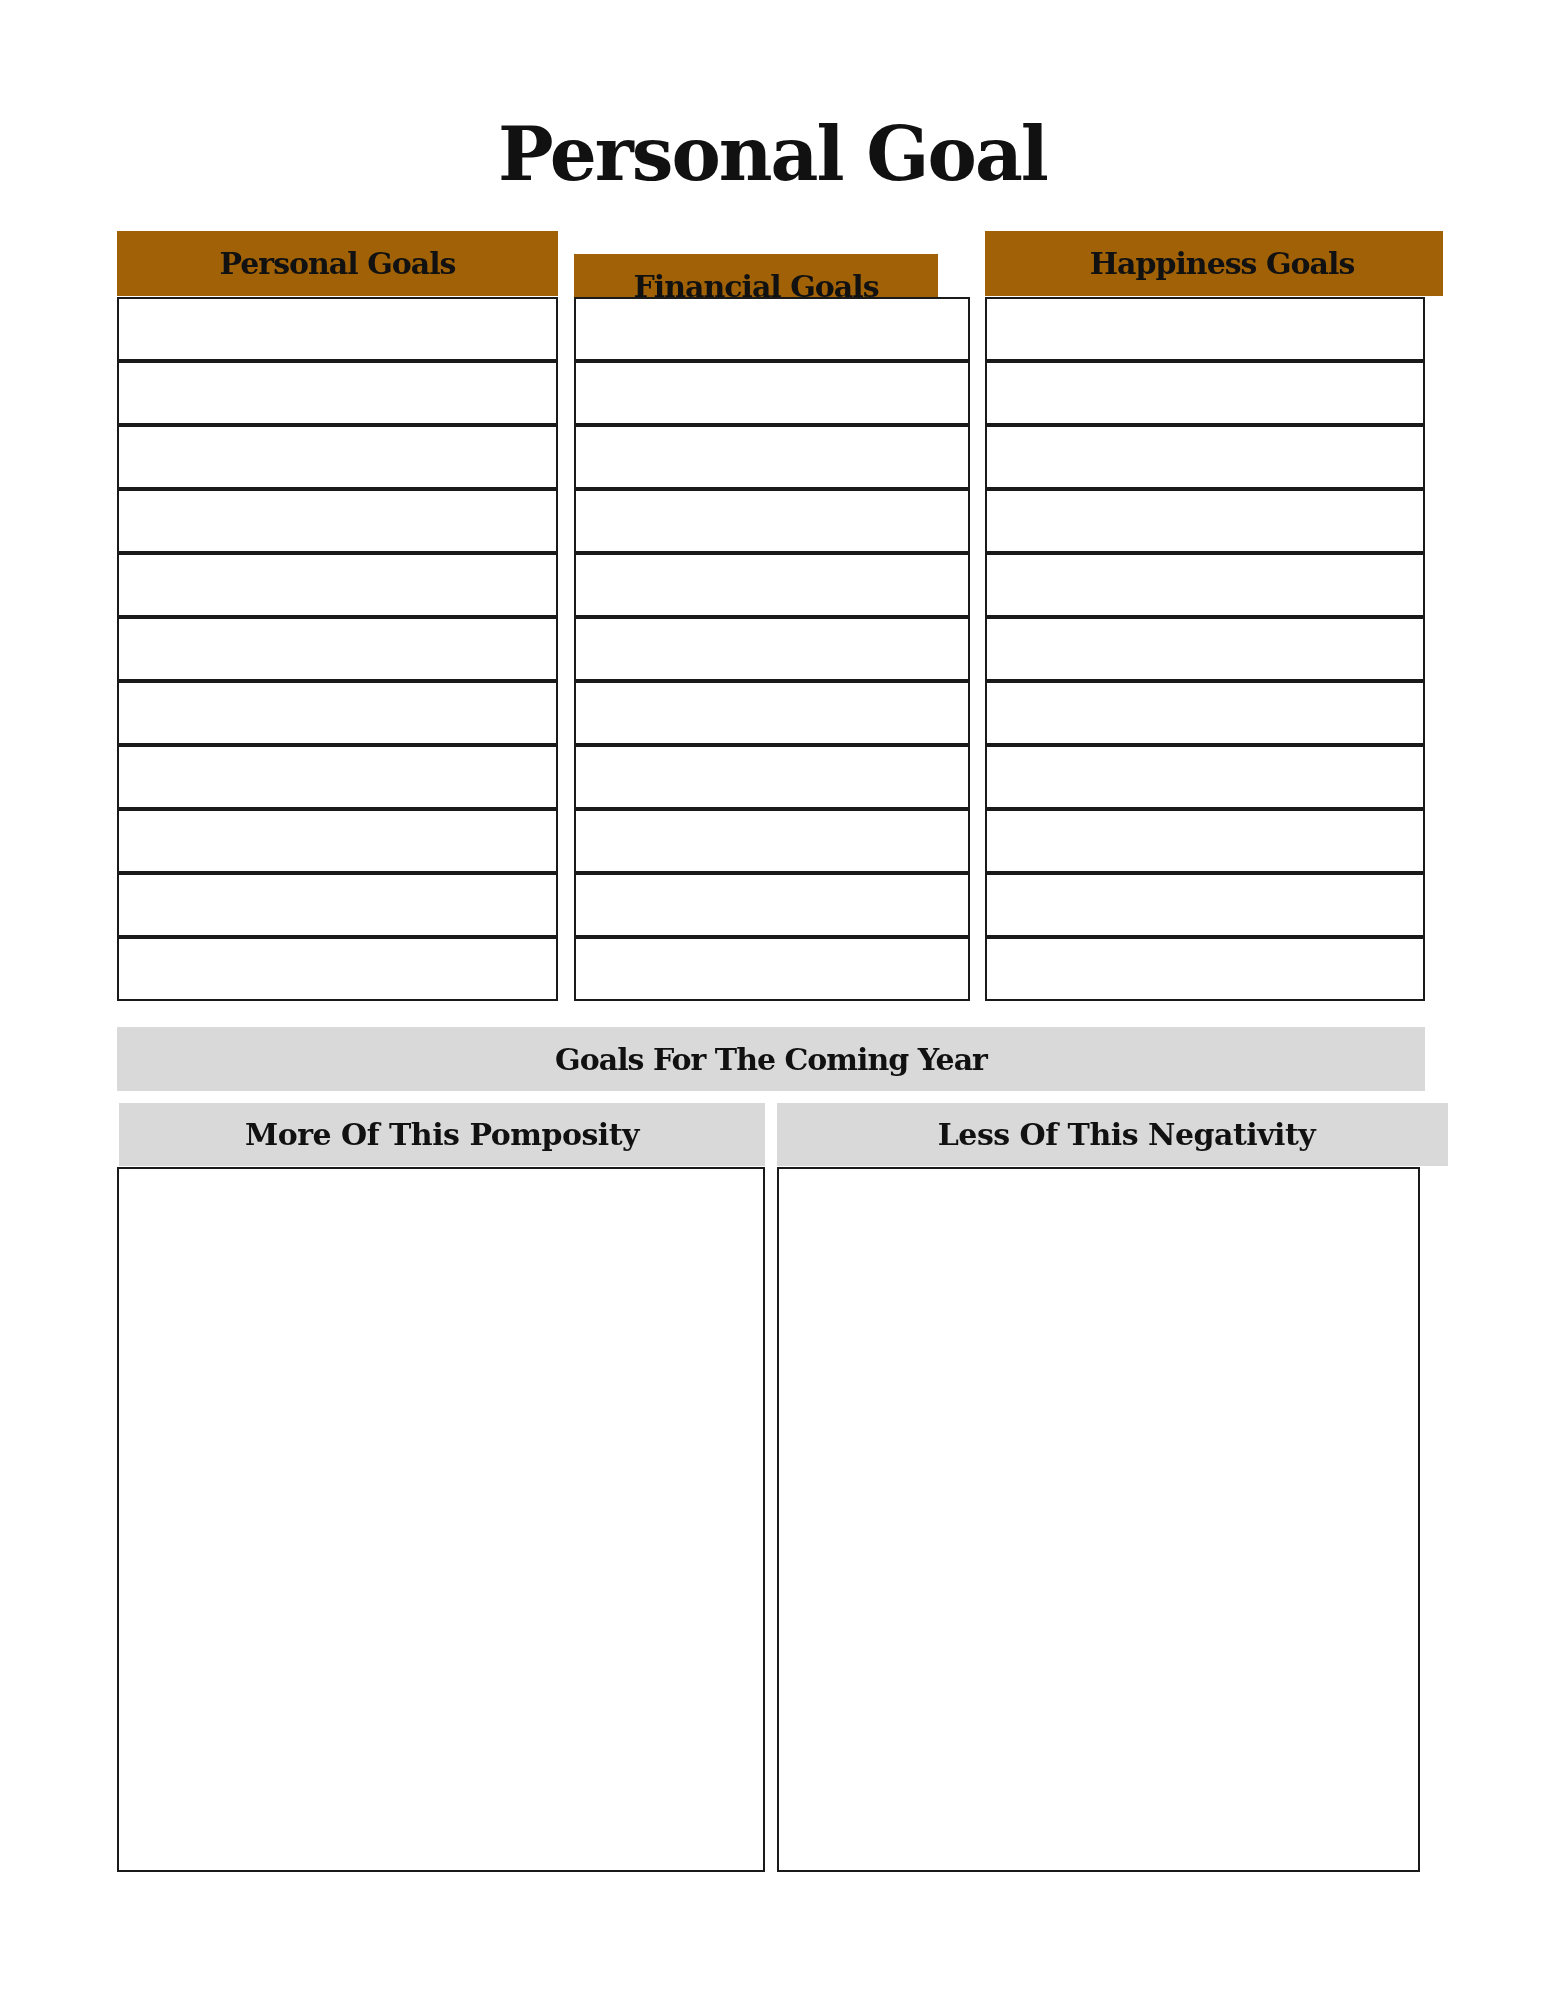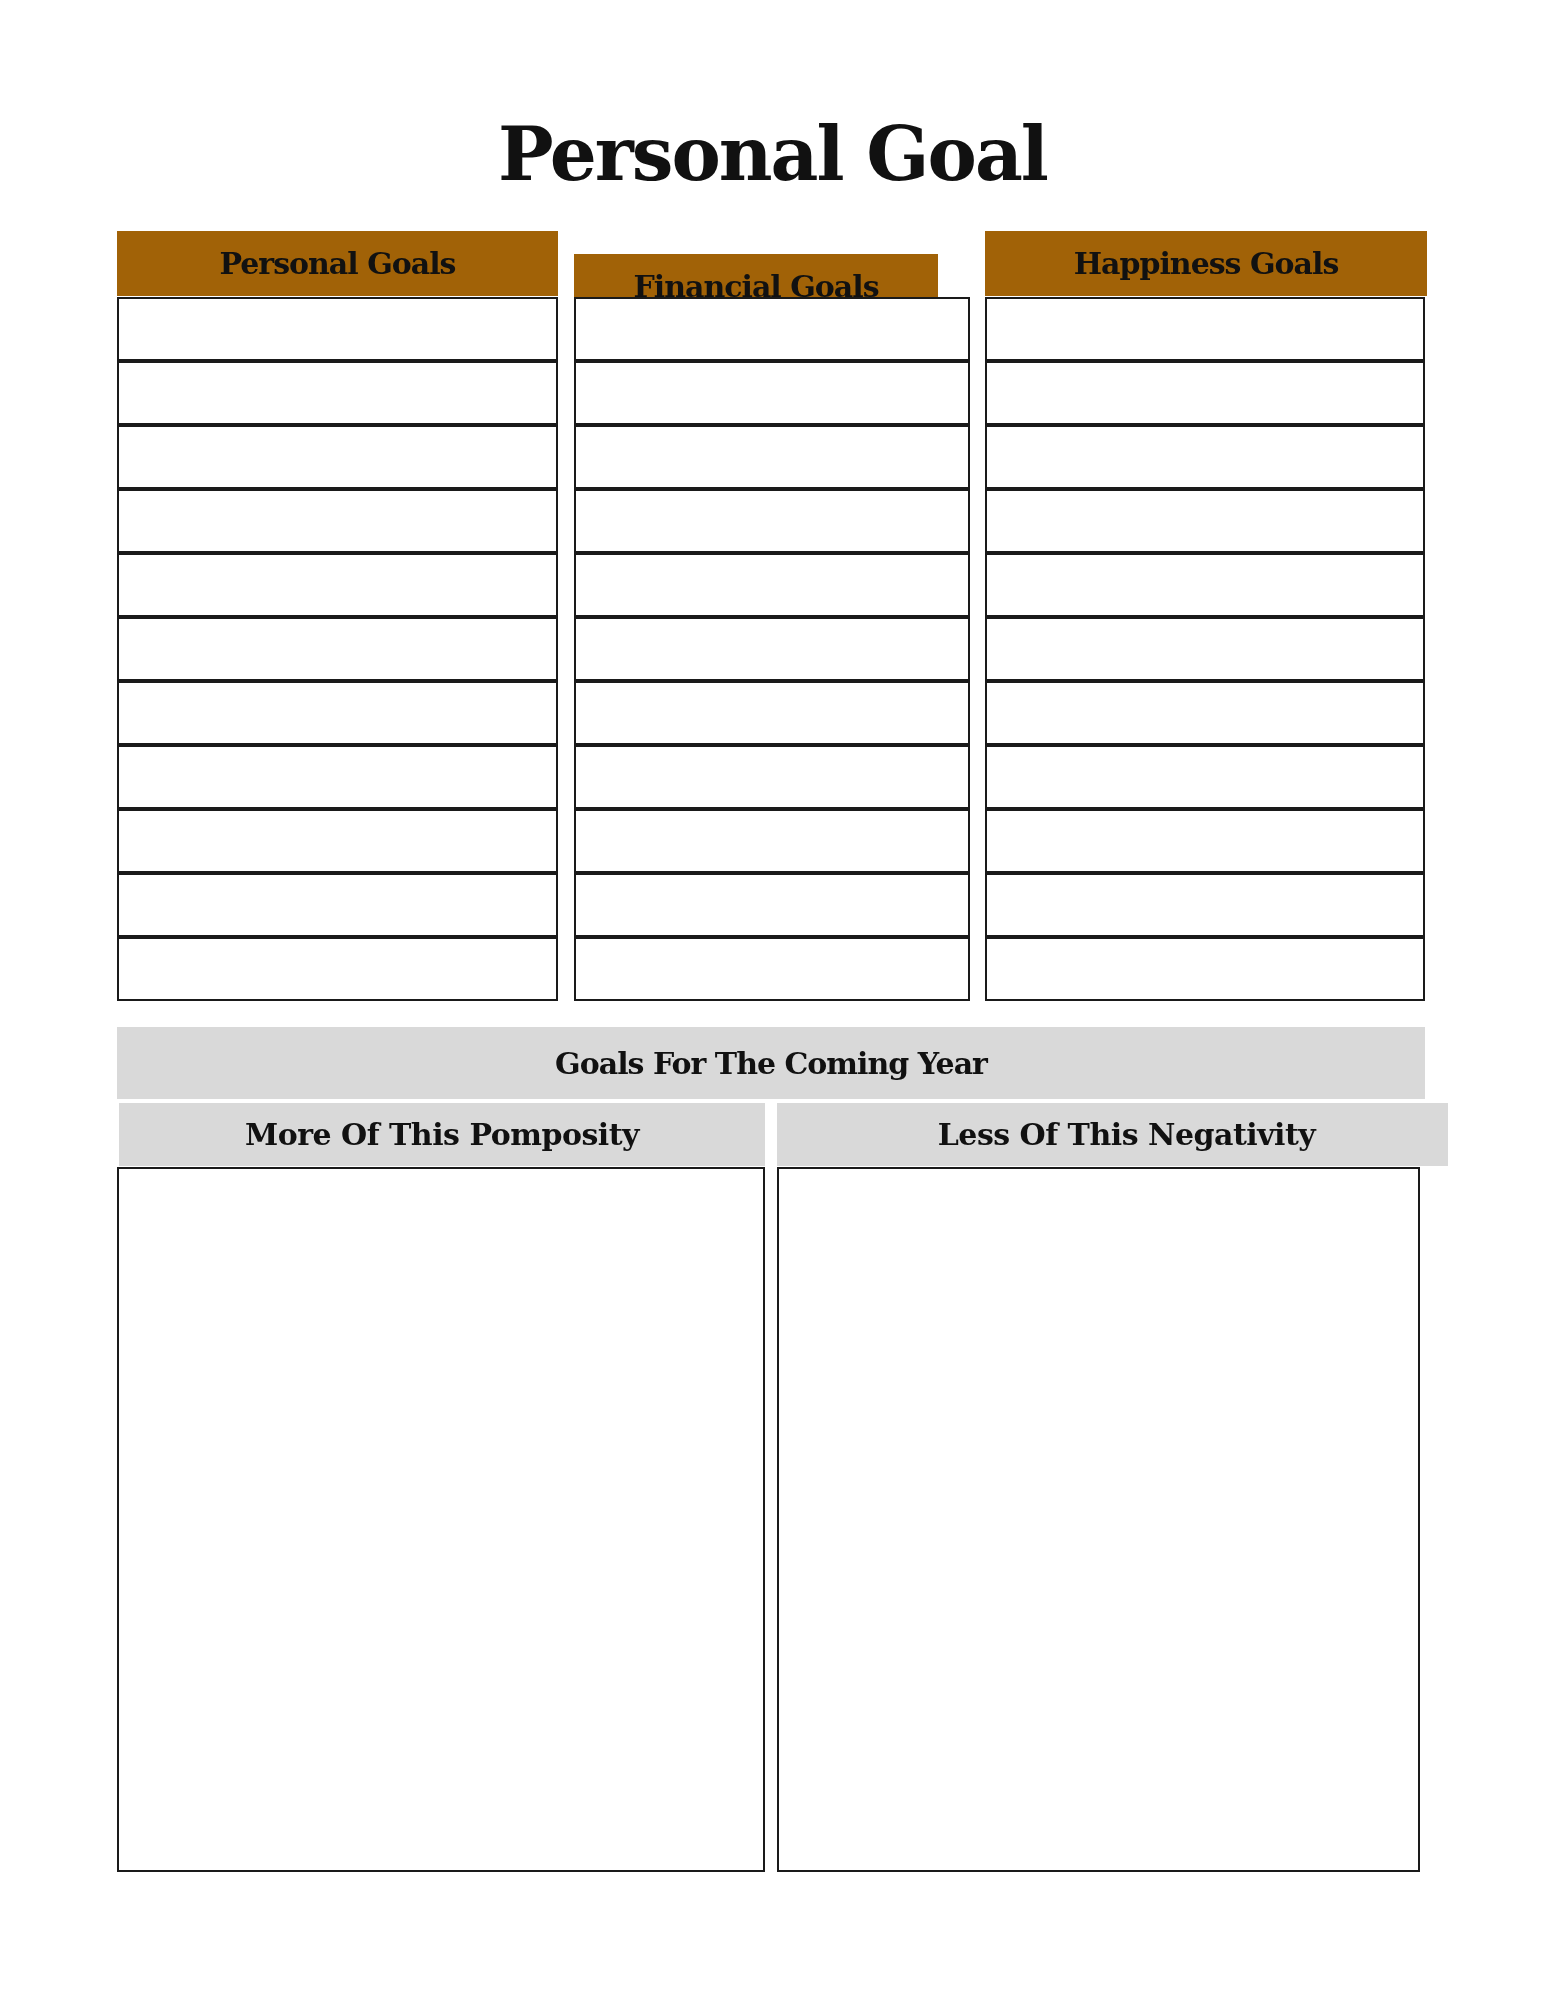--- a/index.html
+++ b/index.html
@@ -51,21 +51,21 @@
       background: #fff;
     }
     .row + .row {
       margin-top: 0;
     }
     .bar {
       position: absolute;
       left: 117px;
       top: 1027px;
       width: 1308px;
-      height: 72px;
+      height: 64px;
       background: #d9d9d9;
       display: flex;
       align-items: center;
       justify-content: center;
       font-size: 30px;
       font-weight: bold;
       letter-spacing: -1px;
     }
     .sub-header {
       position: absolute;
@@ -116,21 +116,21 @@
   <div class="row"></div>
   <div class="row"></div>
   <div class="row"></div>
   <div class="row"></div>
   <div class="row"></div>
   <div class="row"></div>
   <div class="row"></div>
   <div class="row"></div>
 </div>
 
-<div class="col-header" style="left:985px; width:442px;">Happiness Goals</div>
+<div class="col-header" style="left:985px; width:442px;padding-left:16px;">Happiness Goals</div>
 <div class="rows" style="left:985px; width:440px;">
   <div class="row"></div>
   <div class="row"></div>
   <div class="row"></div>
   <div class="row"></div>
   <div class="row"></div>
   <div class="row"></div>
   <div class="row"></div>
   <div class="row"></div>
   <div class="row"></div>

